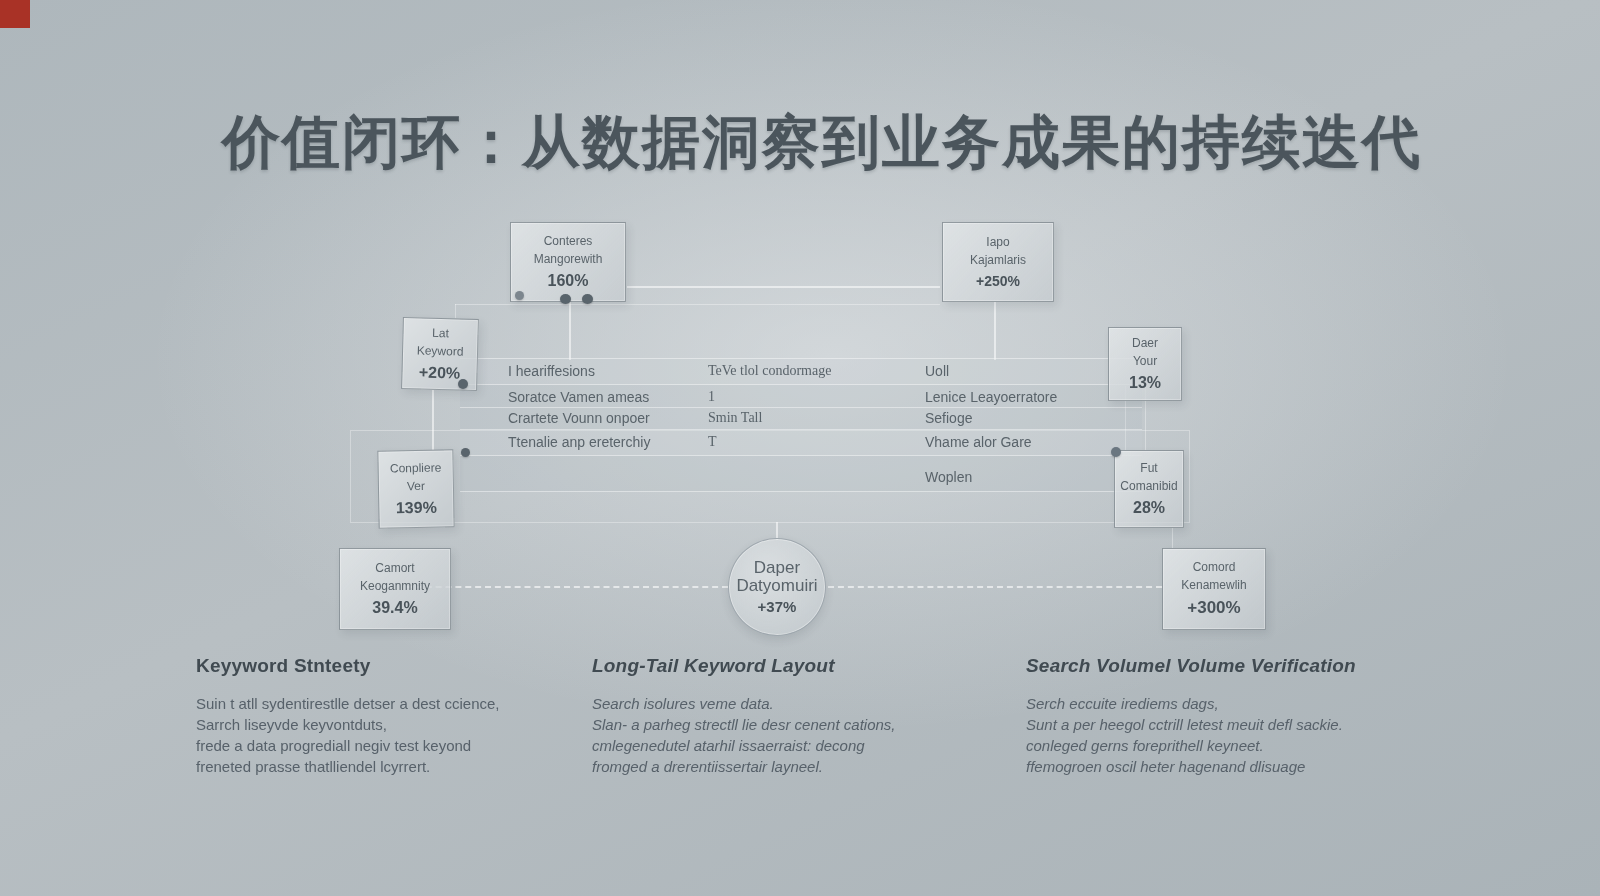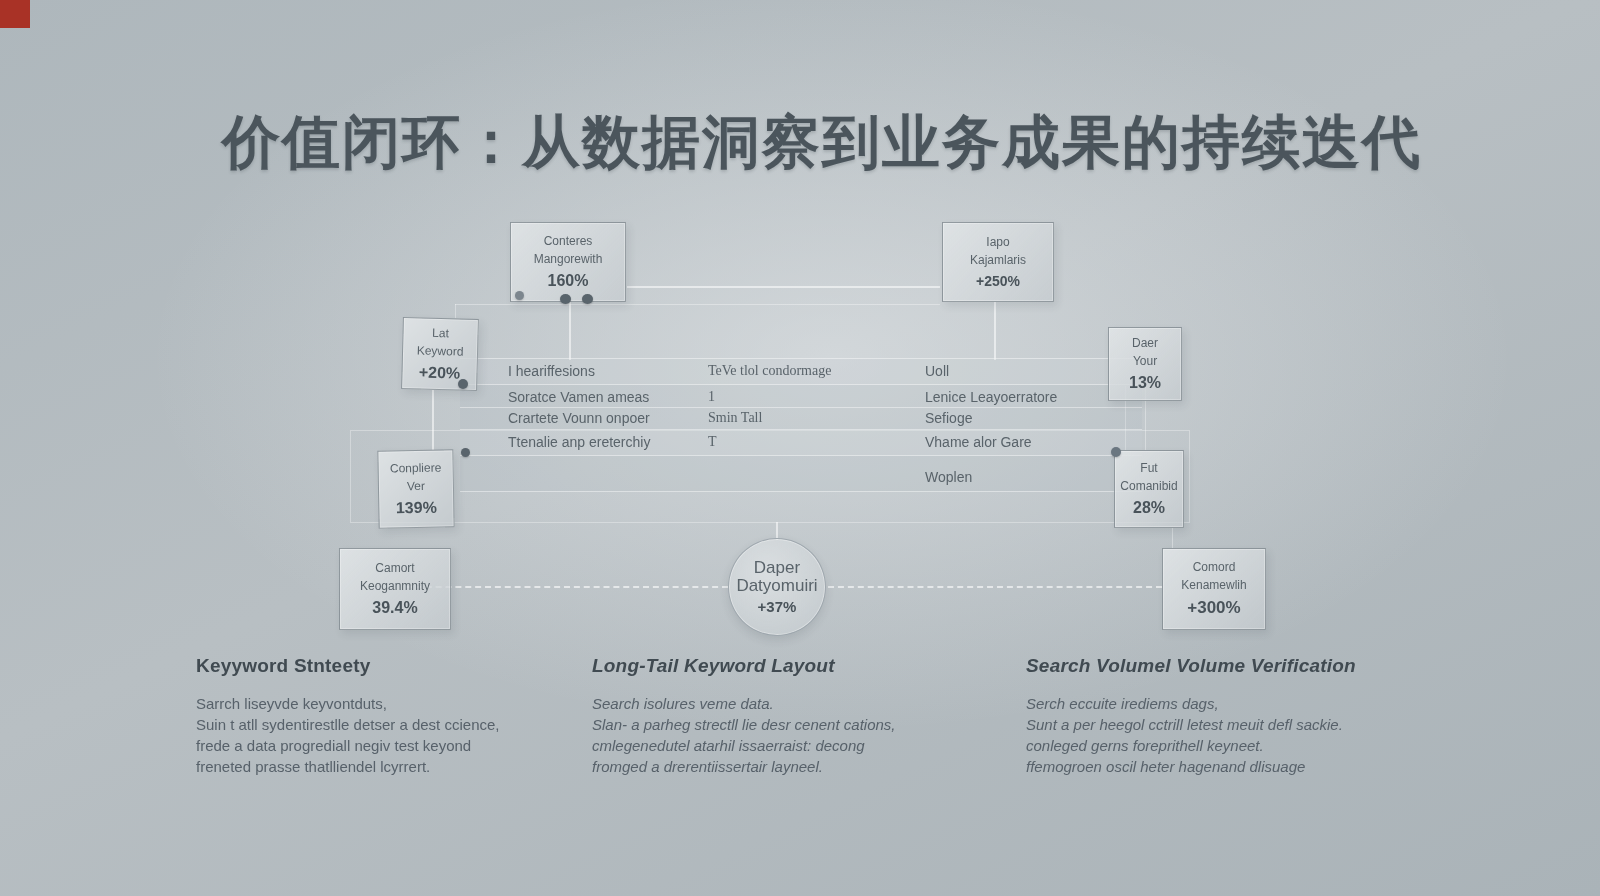--- a/index.html
+++ b/index.html
@@ -197,22 +197,22 @@
 
   <div class="dot" style="left:560px;top:294px;width:11px;height:10px;"></div>
   <div class="dot" style="left:582px;top:294px;width:11px;height:10px;"></div>
   <div class="dot" style="left:515px;top:291px;width:9px;height:9px;background:#7c868e;"></div>
   <div class="dot" style="left:458px;top:379px;width:10px;height:10px;"></div>
   <div class="dot" style="left:461px;top:448px;width:9px;height:9px;"></div>
   <div class="dot" style="left:1111px;top:447px;width:10px;height:10px;background:#6a7680;"></div>
 
   <div class="fcol" id="fcol-0">
     <h3>Keyyword Stnteety</h3>
+    <p>Suin t atll sydentirestlle detser a dest ccience,</p>
     <p>Sarrch liseyvde keyvontduts,</p>
-    <p>Suin t atll sydentirestlle detser a dest ccience,</p>
     <p>frede a data progrediall negiv test keyond</p>
     <p>freneted prasse thatlliendel lcyrrert.</p>
   </div>
   <div class="fcol" id="fcol-1">
     <h3>Long-Tail Keyword Layout</h3>
     <p>Search isolures veme data.</p>
     <p>Slan- a parheg strectll lie desr cenent cations,</p>
     <p>cmlegenedutel atarhil issaerraist: decong</p>
     <p>fromged a drerentiissertair layneel.</p>
   </div>

